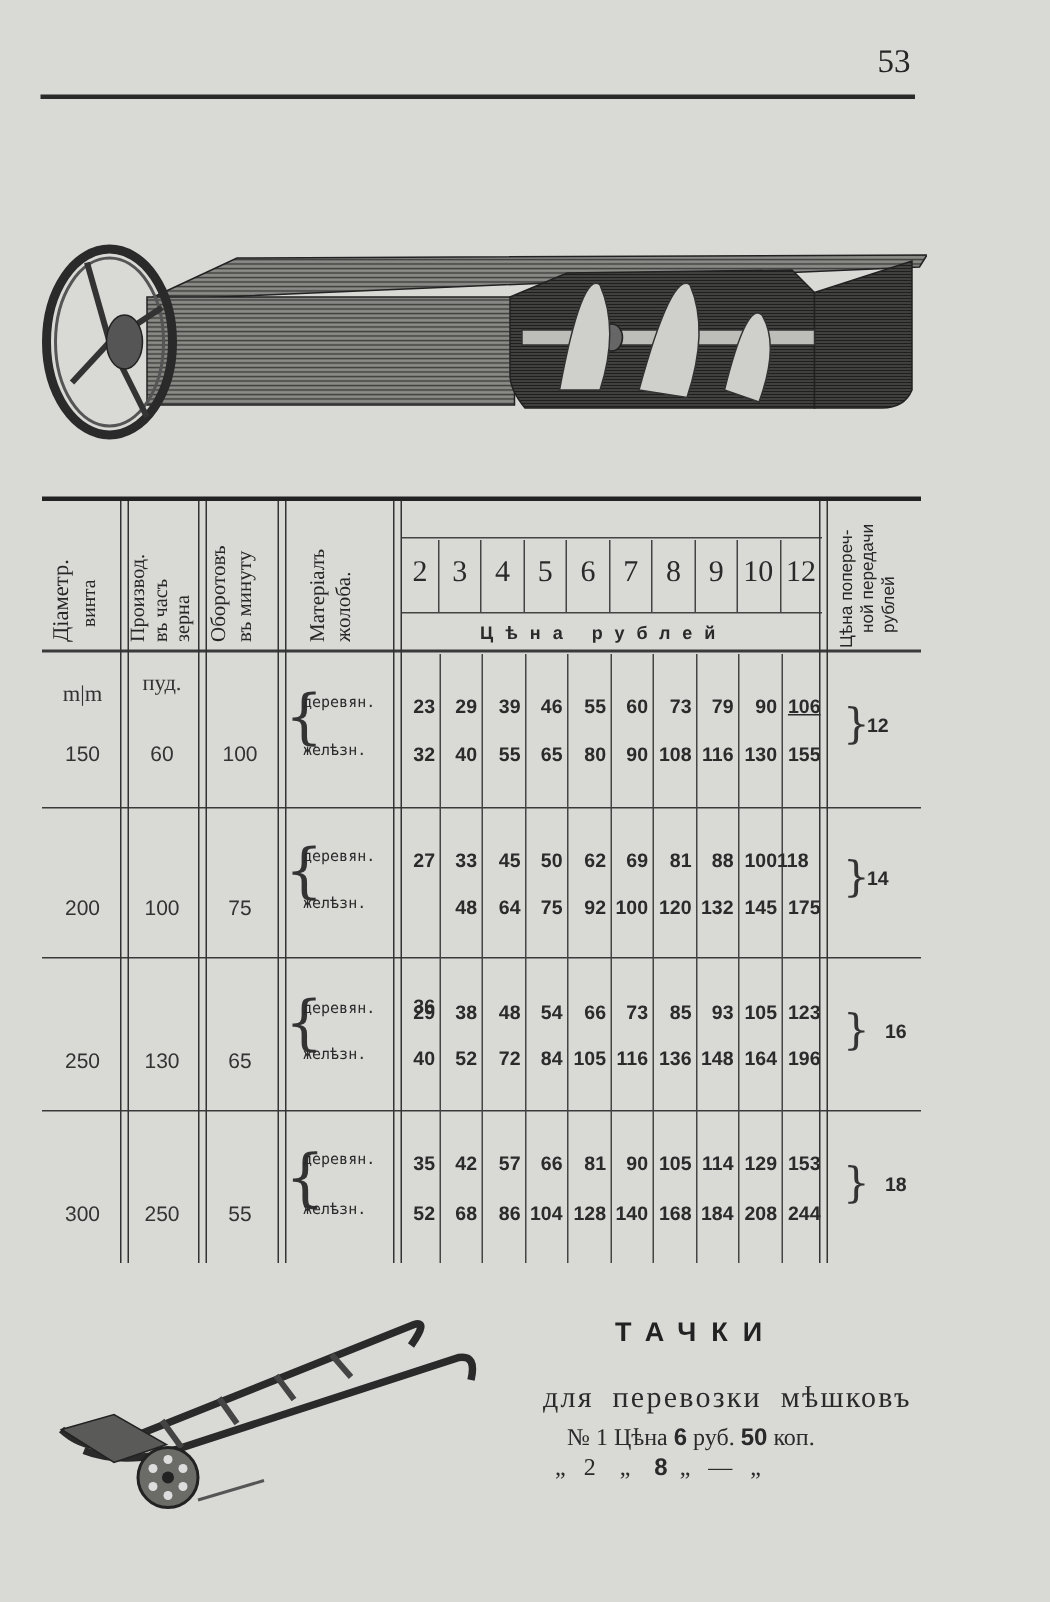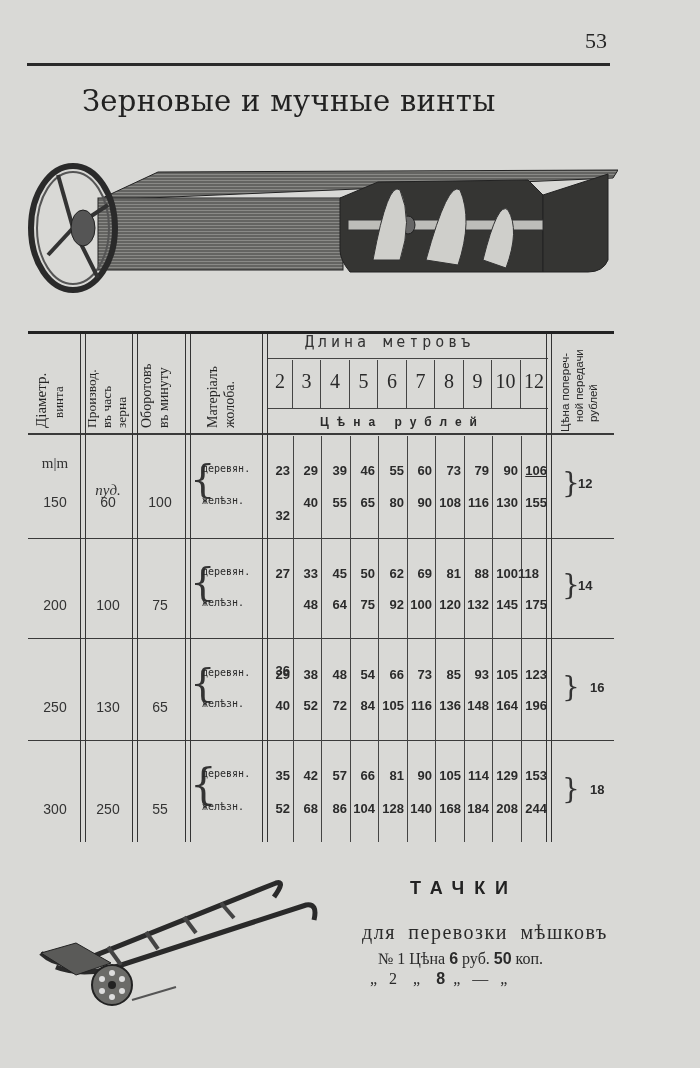--- a/index.html
+++ b/index.html
@@ -100,21 +100,20 @@
   .carts-line b { font-family:"Liberation Sans", sans-serif; }
 </style>
 </head>
 <body>
 
 <div class="page">
 
   <div class="page-number">53</div>
   <div class="head-rule"></div>
 
-  <div class="title">Зерновые и мучные винты</div>
 
   <svg class="auger-figure" viewBox="0 0 590 135">
     <defs>
       <pattern id="hatch" width="4" height="3" patternUnits="userSpaceOnUse">
         <rect width="4" height="3" fill="#8a8a87"></rect>
         <line x1="0" y1="1" x2="4" y2="1" stroke="#3d3d3b" stroke-width="1"></line>
       </pattern>
       <pattern id="hatchDark" width="4" height="2" patternUnits="userSpaceOnUse">
         <rect width="4" height="2" fill="#4a4a48"></rect>
         <line x1="0" y1="1" x2="4" y2="1" stroke="#1f1f1e" stroke-width="1"></line>
@@ -196,37 +195,36 @@
   <div class="hdr-vert" style="left:204px;top:428px;font-size:14px;">
     <div>Матеріалъ</div>
     <div>жолоба.</div>
   </div>
   <div class="hdr-vert-sans" style="left:558px;top:432px;">
     <div>Цѣна попереч-</div>
     <div style="padding-left:10px;">ной передачи</div>
     <div style="padding-left:10px;">рублей</div>
   </div>
 
-  <div class="length-title">Длина метровъ</div>
 
   <div class="len-num" style="left:268px;width:24px;">2</div>
   <div class="len-num" style="left:293px;width:27px;">3</div>
   <div class="len-num" style="left:321px;width:28px;">4</div>
   <div class="len-num" style="left:350px;width:27px;">5</div>
   <div class="len-num" style="left:378px;width:28px;">6</div>
   <div class="len-num" style="left:407px;width:27px;">7</div>
   <div class="len-num" style="left:435px;width:28px;">8</div>
   <div class="len-num" style="left:464px;width:27px;">9</div>
   <div class="len-num" style="left:491px;width:29px;">10</div>
   <div class="len-num" style="left:520px;width:28px;">12</div>
 
   <div class="price-label">Цѣна рублей</div>
 
   <div class="cell-serif" style="left:30px;top:455px;width:50px;font-family:'Liberation Serif',serif;font-size:15px;">m|m</div>
-  <div class="cell-serif" style="left:84px;top:482px;width:48px;font-family:'Liberation Serif',serif;font-size:15px;font-style:italic;">пуд.</div>
+  <div class="cell-serif" style="left:84px;top:448px;width:48px;font-family:'Liberation Serif',serif;font-size:15px;">пуд.</div>
 
   <div class="cell-serif" style="left:30px;top:494px;width:50px;">150</div>
   <div class="cell-serif" style="left:84px;top:494px;width:48px;">60</div>
   <div class="cell-serif" style="left:136px;top:494px;width:48px;">100</div>
   <div class="brace" style="left:190px;top:458px;font-size:40px;">{</div>
   <div class="mat" style="left:202px;top:463px;">деревян.</div>
   <div class="mat" style="left:202px;top:495px;">желѣзн.</div>
   <div class="trans-brace" style="left:562px;top:466px;">}</div>
   <div class="trans-val" style="left:578px;top:476px;">12</div>
 
@@ -261,21 +259,21 @@
       <div class="price" style="left: 263px; width: 27px; top: 463px;">23</div>
       <div class="price" style="left: 291px; width: 27px; top: 463px;">29</div>
       <div class="price" style="left: 320px; width: 27px; top: 463px;">39</div>
       <div class="price" style="left: 348px; width: 27px; top: 463px;">46</div>
       <div class="price" style="left: 377px; width: 27px; top: 463px;">55</div>
       <div class="price" style="left: 405px; width: 27px; top: 463px;">60</div>
       <div class="price" style="left: 434px; width: 27px; top: 463px;">73</div>
       <div class="price" style="left: 462px; width: 27px; top: 463px;">79</div>
       <div class="price" style="left: 491px; width: 27px; top: 463px;">90</div>
       <div class="price" style="left: 520px; width: 27px; top: 463px; text-decoration: underline;">106</div>
-      <div class="price" style="left: 263px; width: 27px; top: 495px; margin-top: 13px;">32</div>
+      <div class="price" style="left: 263px; width: 27px; top: 495px;">32</div>
       <div class="price" style="left: 291px; width: 27px; top: 495px;">40</div>
       <div class="price" style="left: 320px; width: 27px; top: 495px;">55</div>
       <div class="price" style="left: 348px; width: 27px; top: 495px;">65</div>
       <div class="price" style="left: 377px; width: 27px; top: 495px;">80</div>
       <div class="price" style="left: 405px; width: 27px; top: 495px;">90</div>
       <div class="price" style="left: 434px; width: 27px; top: 495px;">108</div>
       <div class="price" style="left: 462px; width: 27px; top: 495px;">116</div>
       <div class="price" style="left: 491px; width: 27px; top: 495px;">130</div>
       <div class="price" style="left: 520px; width: 27px; top: 495px;">155</div>
       <div class="price" style="left: 263px; width: 27px; top: 566px;">27</div>

